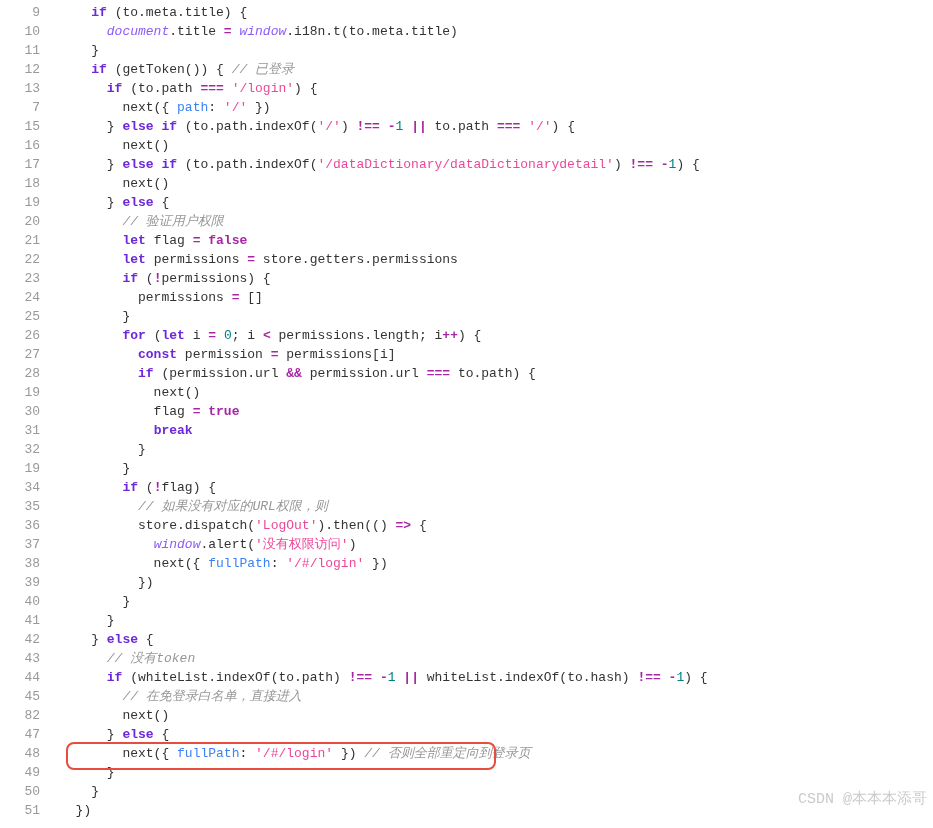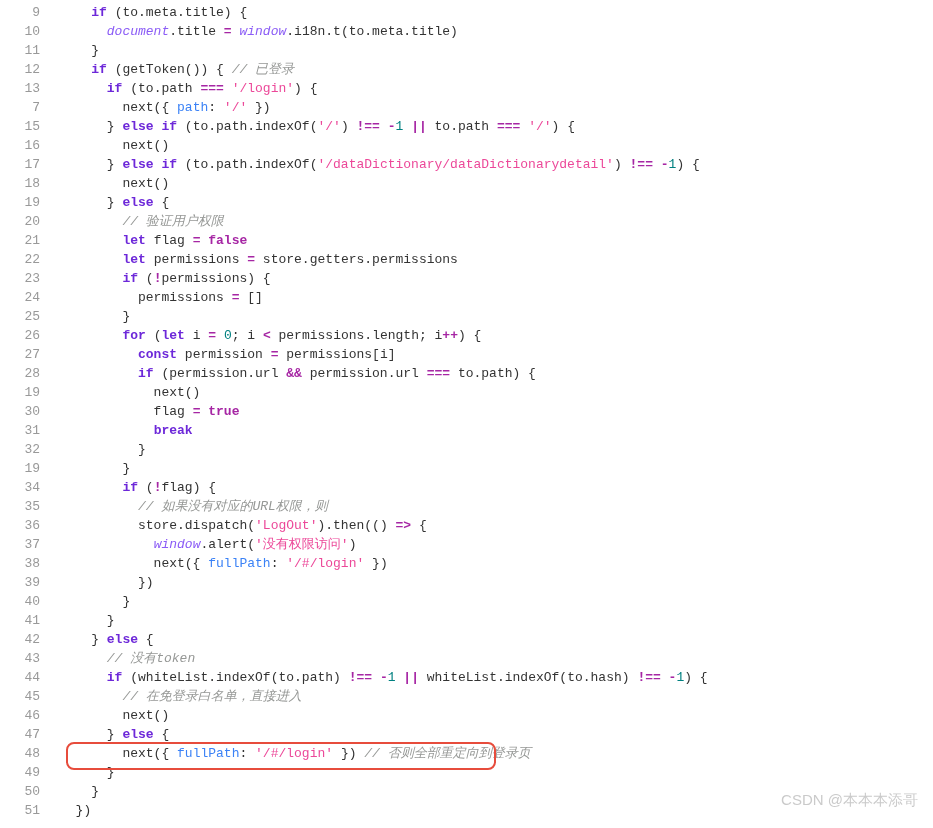--- a/index.html
+++ b/index.html
@@ -46,24 +46,24 @@
     border: 2px solid #e74c3c;
     border-radius: 8px;
     left: 66px;
     top: 742px;
     width: 430px;
     height: 28px;
     pointer-events: none;
   }
   .watermark {
     position: absolute;
-    right: 15px;
+    right: 6px;
     bottom: 10px;
     color: rgba(180,180,180,0.7);
-    font-family: Liberation Sans, sans-serif;
+    font-family: Liberation Mono, monospace;
     font-size: 15px;
     pointer-events: none;
   }
 </style>
 </head>
 <body>
 
 <div class="code-container">
   <div class="gutter" id="gutter">
       <div>9</div>
@@ -96,21 +96,21 @@
       <div>36</div>
       <div>37</div>
       <div>38</div>
       <div>39</div>
       <div>40</div>
       <div>41</div>
       <div>42</div>
       <div>43</div>
       <div>44</div>
       <div>45</div>
-      <div>46</div>
+      <div>82</div>
       <div>47</div>
       <div>48</div>
       <div>49</div>
       <div>50</div>
       <div>51</div>
     </div>
   <div class="code" id="code"><div class="line"><span class="plain">    </span><span class="kw">if</span><span class="plain"> (to.meta.title) {</span></div><div class="line"><span class="plain">      </span><span class="obj">document</span><span class="plain">.title </span><span class="op">=</span><span class="plain"> </span><span class="obj">window</span><span class="plain">.i18n.t(to.meta.title)</span></div><div class="line"><span class="plain">    }</span></div><div class="line"><span class="plain">    </span><span class="kw">if</span><span class="plain"> (getToken()) { </span><span class="cmt">// 已登录</span></div><div class="line"><span class="plain">      </span><span class="kw">if</span><span class="plain"> (to.path </span><span class="op">===</span><span class="plain"> </span><span class="str">'/login'</span><span class="plain">) {</span></div><div class="line"><span class="plain">        next({ </span><span class="prop">path</span><span class="plain">: </span><span class="str">'/'</span><span class="plain"> })</span></div><div class="line"><span class="plain">      } </span><span class="kw">else if</span><span class="plain"> (to.path.indexOf(</span><span class="str">'/'</span><span class="plain">) </span><span class="op">!==</span><span class="plain"> </span><span class="op">-</span><span class="num">1</span><span class="plain"> </span><span class="op">||</span><span class="plain"> to.path </span><span class="op">===</span><span class="plain"> </span><span class="str">'/'</span><span class="plain">) {</span></div><div class="line"><span class="plain">        next()</span></div><div class="line"><span class="plain">      } </span><span class="kw">else if</span><span class="plain"> (to.path.indexOf(</span><span class="str">'/dataDictionary/dataDictionarydetail'</span><span class="plain">) </span><span class="op">!==</span><span class="plain"> </span><span class="op">-</span><span class="num">1</span><span class="plain">) {</span></div><div class="line"><span class="plain">        next()</span></div><div class="line"><span class="plain">      } </span><span class="kw">else</span><span class="plain"> {</span></div><div class="line"><span class="plain">        </span><span class="cmt">// 验证用户权限</span></div><div class="line"><span class="plain">        </span><span class="kw">let</span><span class="plain"> flag </span><span class="op">=</span><span class="plain"> </span><span class="bool">false</span></div><div class="line"><span class="plain">        </span><span class="kw">let</span><span class="plain"> permissions </span><span class="op">=</span><span class="plain"> store.getters.permissions</span></div><div class="line"><span class="plain">        </span><span class="kw">if</span><span class="plain"> (</span><span class="op">!</span><span class="plain">permissions) {</span></div><div class="line"><span class="plain">          permissions </span><span class="op">=</span><span class="plain"> []</span></div><div class="line"><span class="plain">        }</span></div><div class="line"><span class="plain">        </span><span class="kw">for</span><span class="plain"> (</span><span class="kw">let</span><span class="plain"> i </span><span class="op">=</span><span class="plain"> </span><span class="num">0</span><span class="plain">; i </span><span class="op">&lt;</span><span class="plain"> permissions.length; i</span><span class="op">++</span><span class="plain">) {</span></div><div class="line"><span class="plain">          </span><span class="kw">const</span><span class="plain"> permission </span><span class="op">=</span><span class="plain"> permissions[i]</span></div><div class="line"><span class="plain">          </span><span class="kw">if</span><span class="plain"> (permission.url </span><span class="op">&amp;&amp;</span><span class="plain"> permission.url </span><span class="op">===</span><span class="plain"> to.path) {</span></div><div class="line"><span class="plain">            next()</span></div><div class="line"><span class="plain">            flag </span><span class="op">=</span><span class="plain"> </span><span class="bool">true</span></div><div class="line"><span class="plain">            </span><span class="kw">break</span></div><div class="line"><span class="plain">          }</span></div><div class="line"><span class="plain">        }</span></div><div class="line"><span class="plain">        </span><span class="kw">if</span><span class="plain"> (</span><span class="op">!</span><span class="plain">flag) {</span></div><div class="line"><span class="plain">          </span><span class="cmt">// 如果没有对应的URL权限，则</span></div><div class="line"><span class="plain">          store.dispatch(</span><span class="str">'LogOut'</span><span class="plain">).then(() </span><span class="op">=&gt;</span><span class="plain"> {</span></div><div class="line"><span class="plain">            </span><span class="obj">window</span><span class="plain">.alert(</span><span class="str">'没有权限访问'</span><span class="plain">)</span></div><div class="line"><span class="plain">            next({ </span><span class="prop">fullPath</span><span class="plain">: </span><span class="str">'/#/login'</span><span class="plain"> })</span></div><div class="line"><span class="plain">          })</span></div><div class="line"><span class="plain">        }</span></div><div class="line"><span class="plain">      }</span></div><div class="line"><span class="plain">    } </span><span class="kw">else</span><span class="plain"> {</span></div><div class="line"><span class="plain">      </span><span class="cmt">// 没有token</span></div><div class="line"><span class="plain">      </span><span class="kw">if</span><span class="plain"> (whiteList.indexOf(to.path) </span><span class="op">!==</span><span class="plain"> </span><span class="op">-</span><span class="num">1</span><span class="plain"> </span><span class="op">||</span><span class="plain"> whiteList.indexOf(to.hash) </span><span class="op">!==</span><span class="plain"> </span><span class="op">-</span><span class="num">1</span><span class="plain">) {</span></div><div class="line"><span class="plain">        </span><span class="cmt">// 在免登录白名单，直接进入</span></div><div class="line"><span class="plain">        next()</span></div><div class="line"><span class="plain">      } </span><span class="kw">else</span><span class="plain"> {</span></div><div class="line"><span class="plain">        next({ </span><span class="prop">fullPath</span><span class="plain">: </span><span class="str">'/#/login'</span><span class="plain"> }) </span><span class="cmt">// 否则全部重定向到登录页</span></div><div class="line"><span class="plain">      }</span></div><div class="line"><span class="plain">    }</span></div><div class="line"><span class="plain">  })</span></div></div>
 </div>
 
 <div class="highlight-box"></div>

